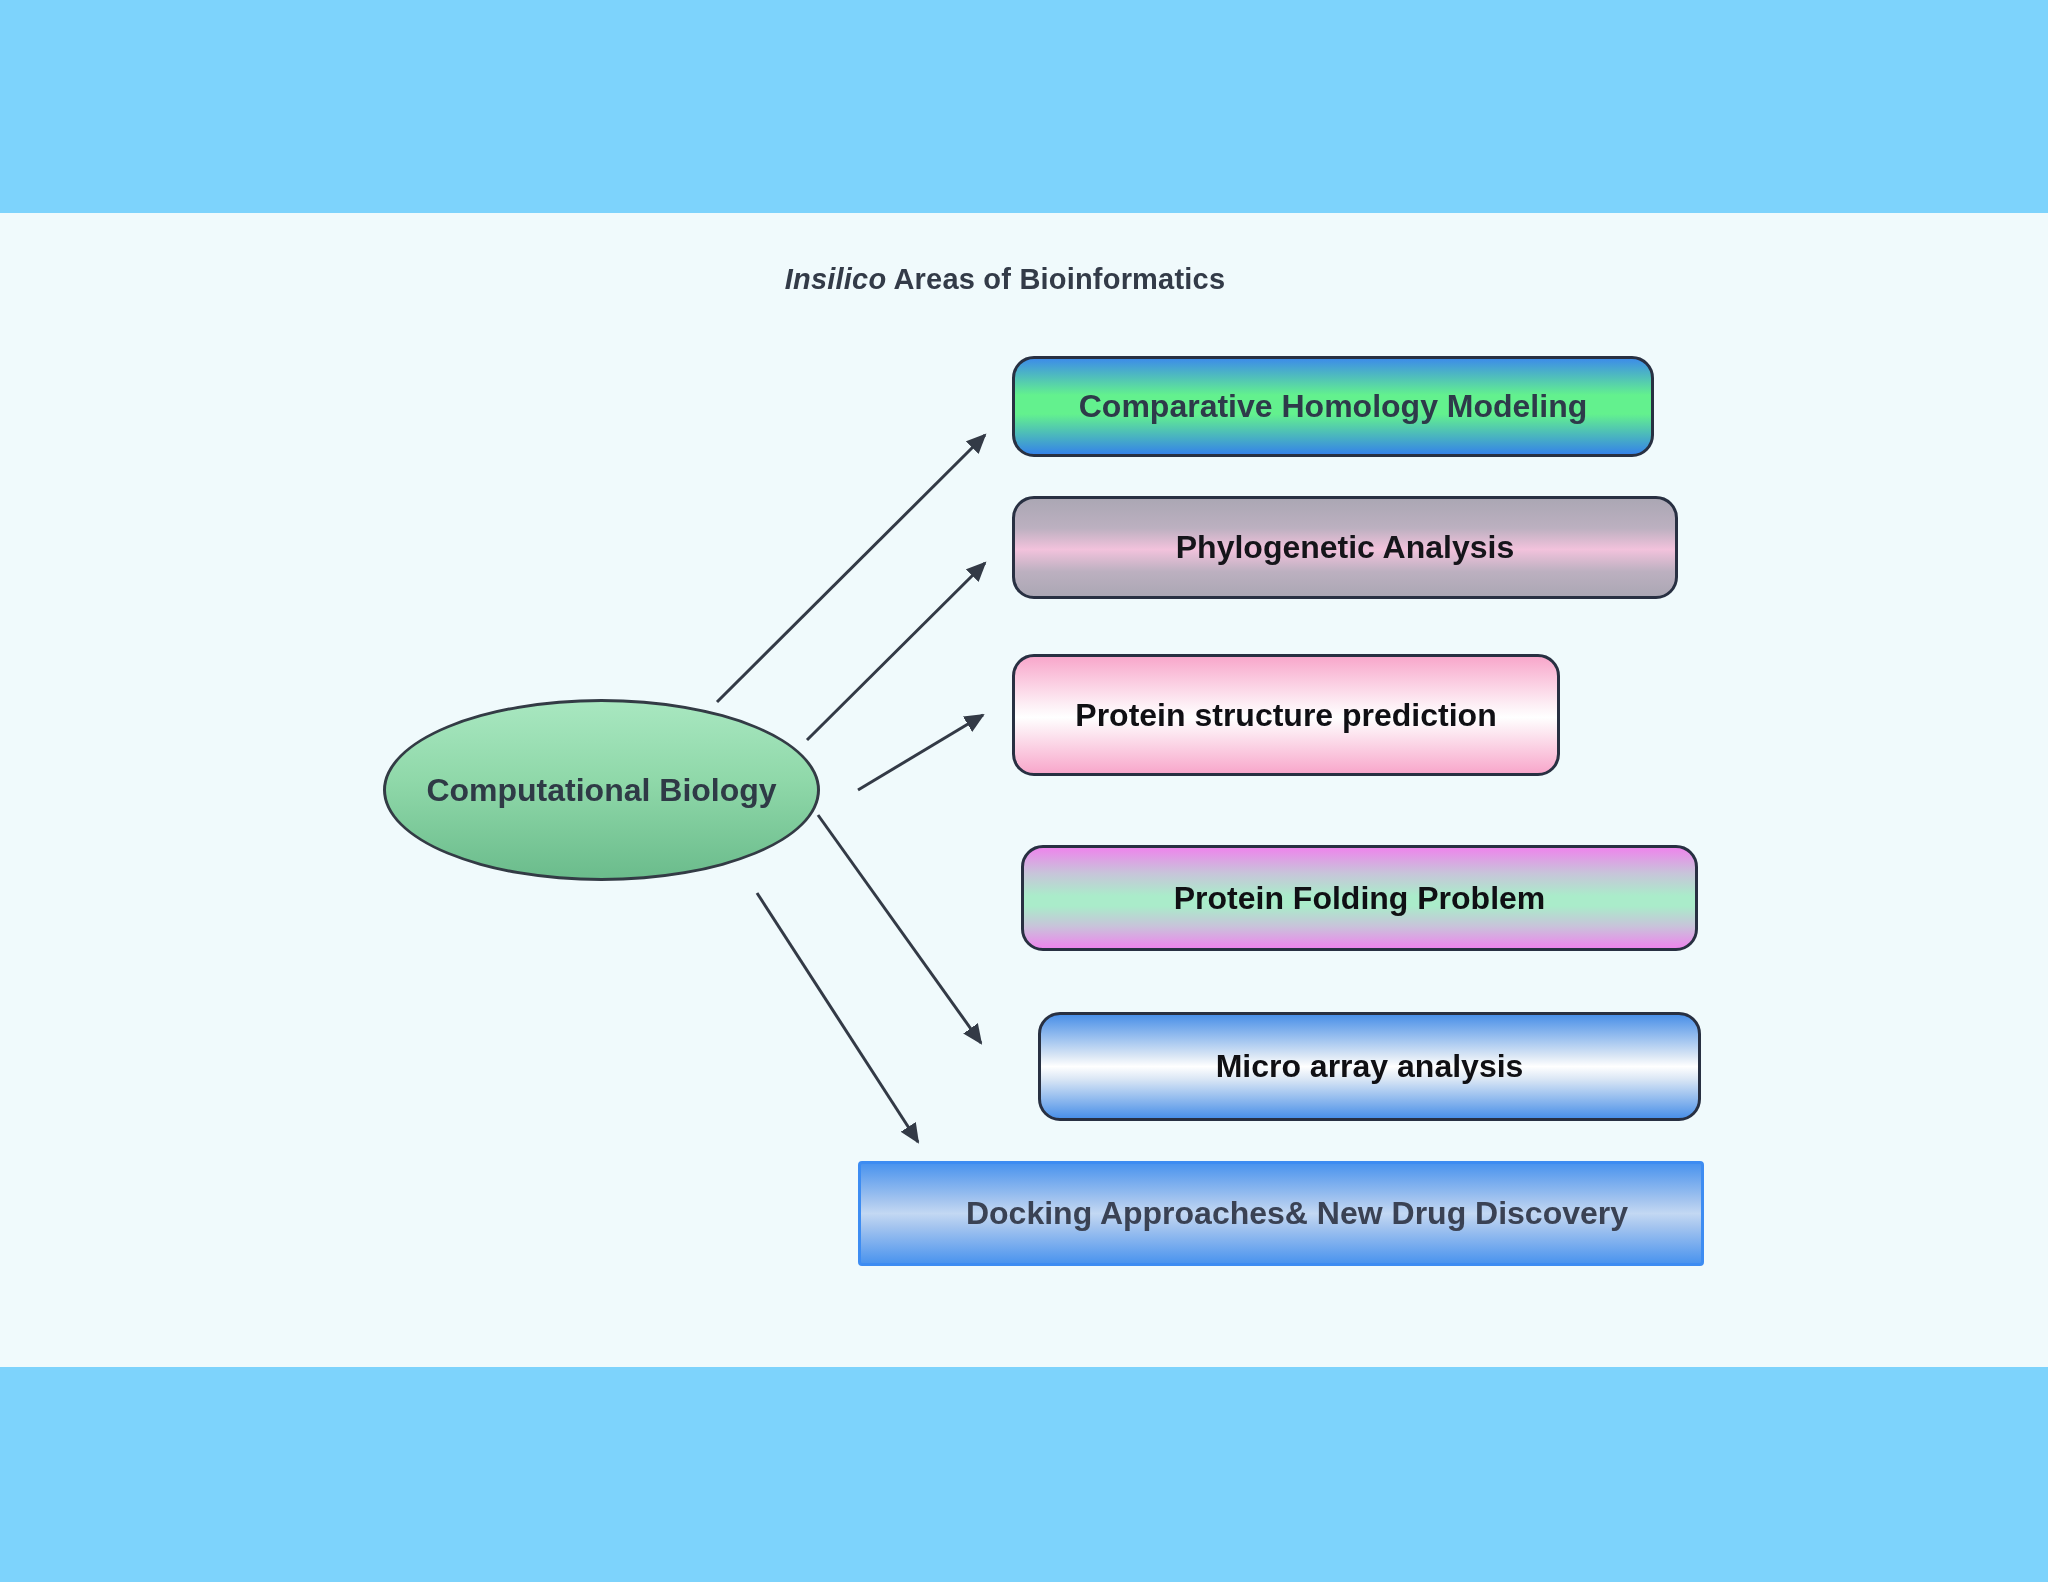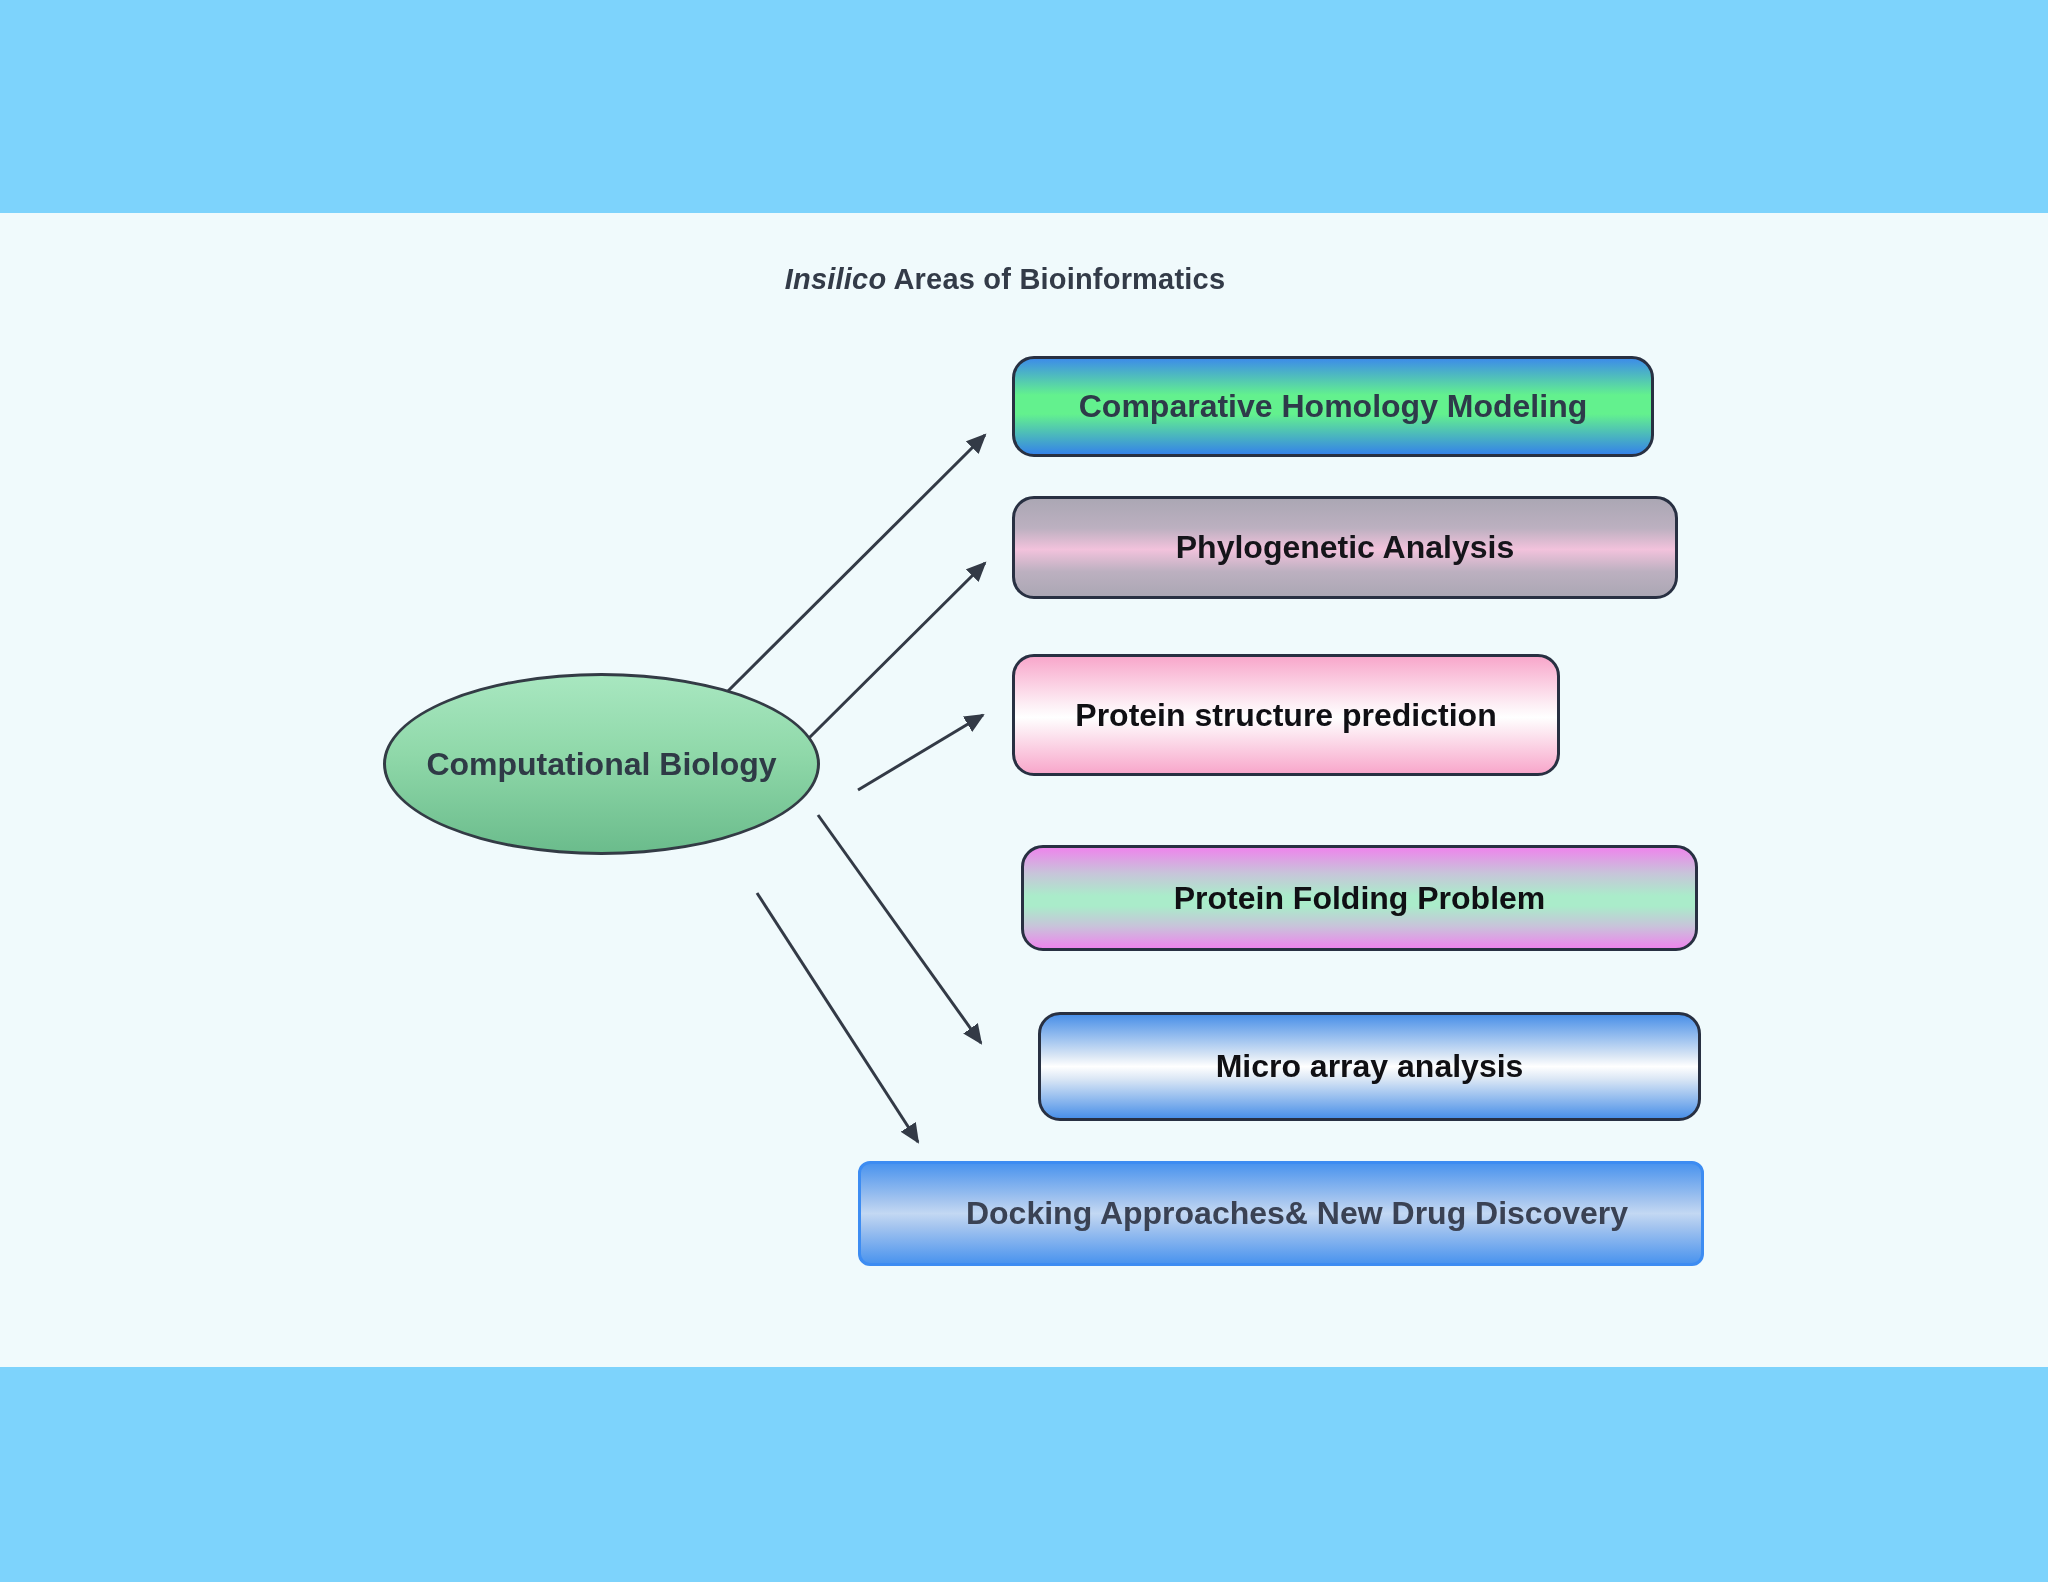--- a/index.html
+++ b/index.html
@@ -39,21 +39,21 @@
   .arrow-layer {
     position: absolute;
     left: 0;
     top: 0;
     width: 2048px;
     height: 1582px;
   }
   .root-ellipse {
     position: absolute;
     left: 383px;
-    top: 673px;
+    top: 699px;
     width: 437px;
     height: 182px;
     border: 3px solid #333b45;
     border-radius: 50%;
     background: linear-gradient(180deg, #a8e7c0 0%, #8fd8a9 45%, #6bbc8c 100%);
     display: flex;
     align-items: center;
     justify-content: center;
     box-sizing: border-box;
   }
@@ -94,21 +94,21 @@
     background: linear-gradient(180deg, #ed85ec 0%, #c8c4da 25%, #aaecca 48%, #aaecca 58%, #c8c4da 78%, #ed85ec 100%);
     margin-left: 24px;
   }
   .n4 {
     left: 1038px; top: 1012px; width: 663px; height: 109px;
     background: linear-gradient(180deg, #4a90e8 0%, #dbe7f5 40%, #ffffff 50%, #dbe7f5 62%, #4a90e8 100%);
   }
   .n5 {
     left: 858px; top: 1161px; width: 846px; height: 105px;
     border-color: #3d8cf2;
-    border-radius: 12px;
+    border-radius: 4px;
     background: linear-gradient(180deg, #4b94ee 0%, #a7c6ef 38%, #c3d8f3 50%, #a7c6ef 62%, #4b94ee 100%);
     color: #3a4254;
     padding-left: 32px;
   }
 </style>
 </head>
 <body>
 
 <div class="stage">
 

